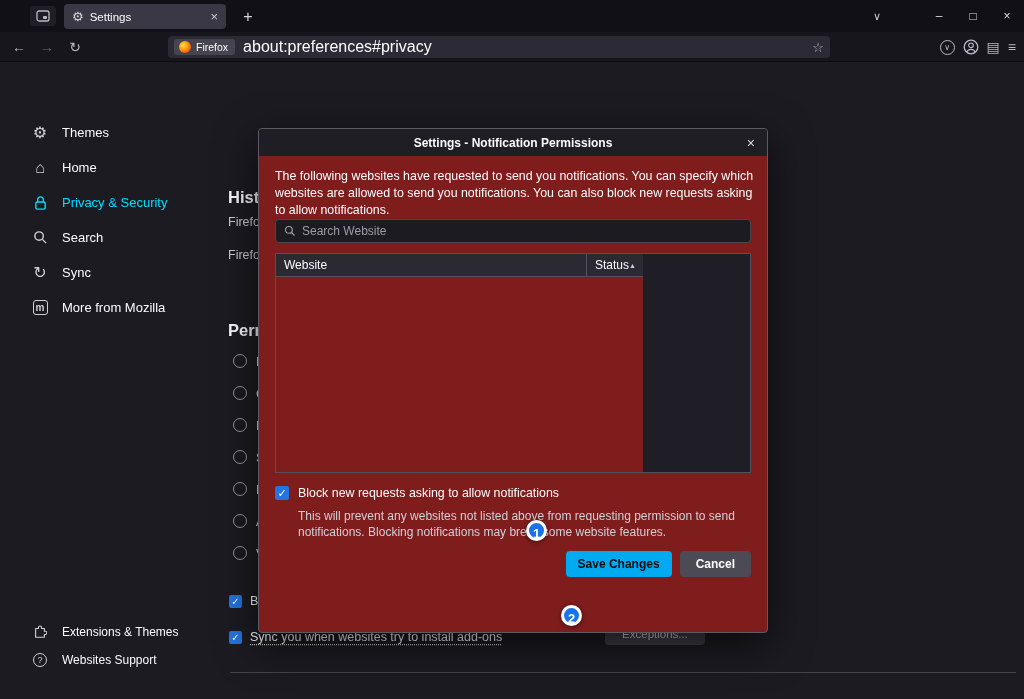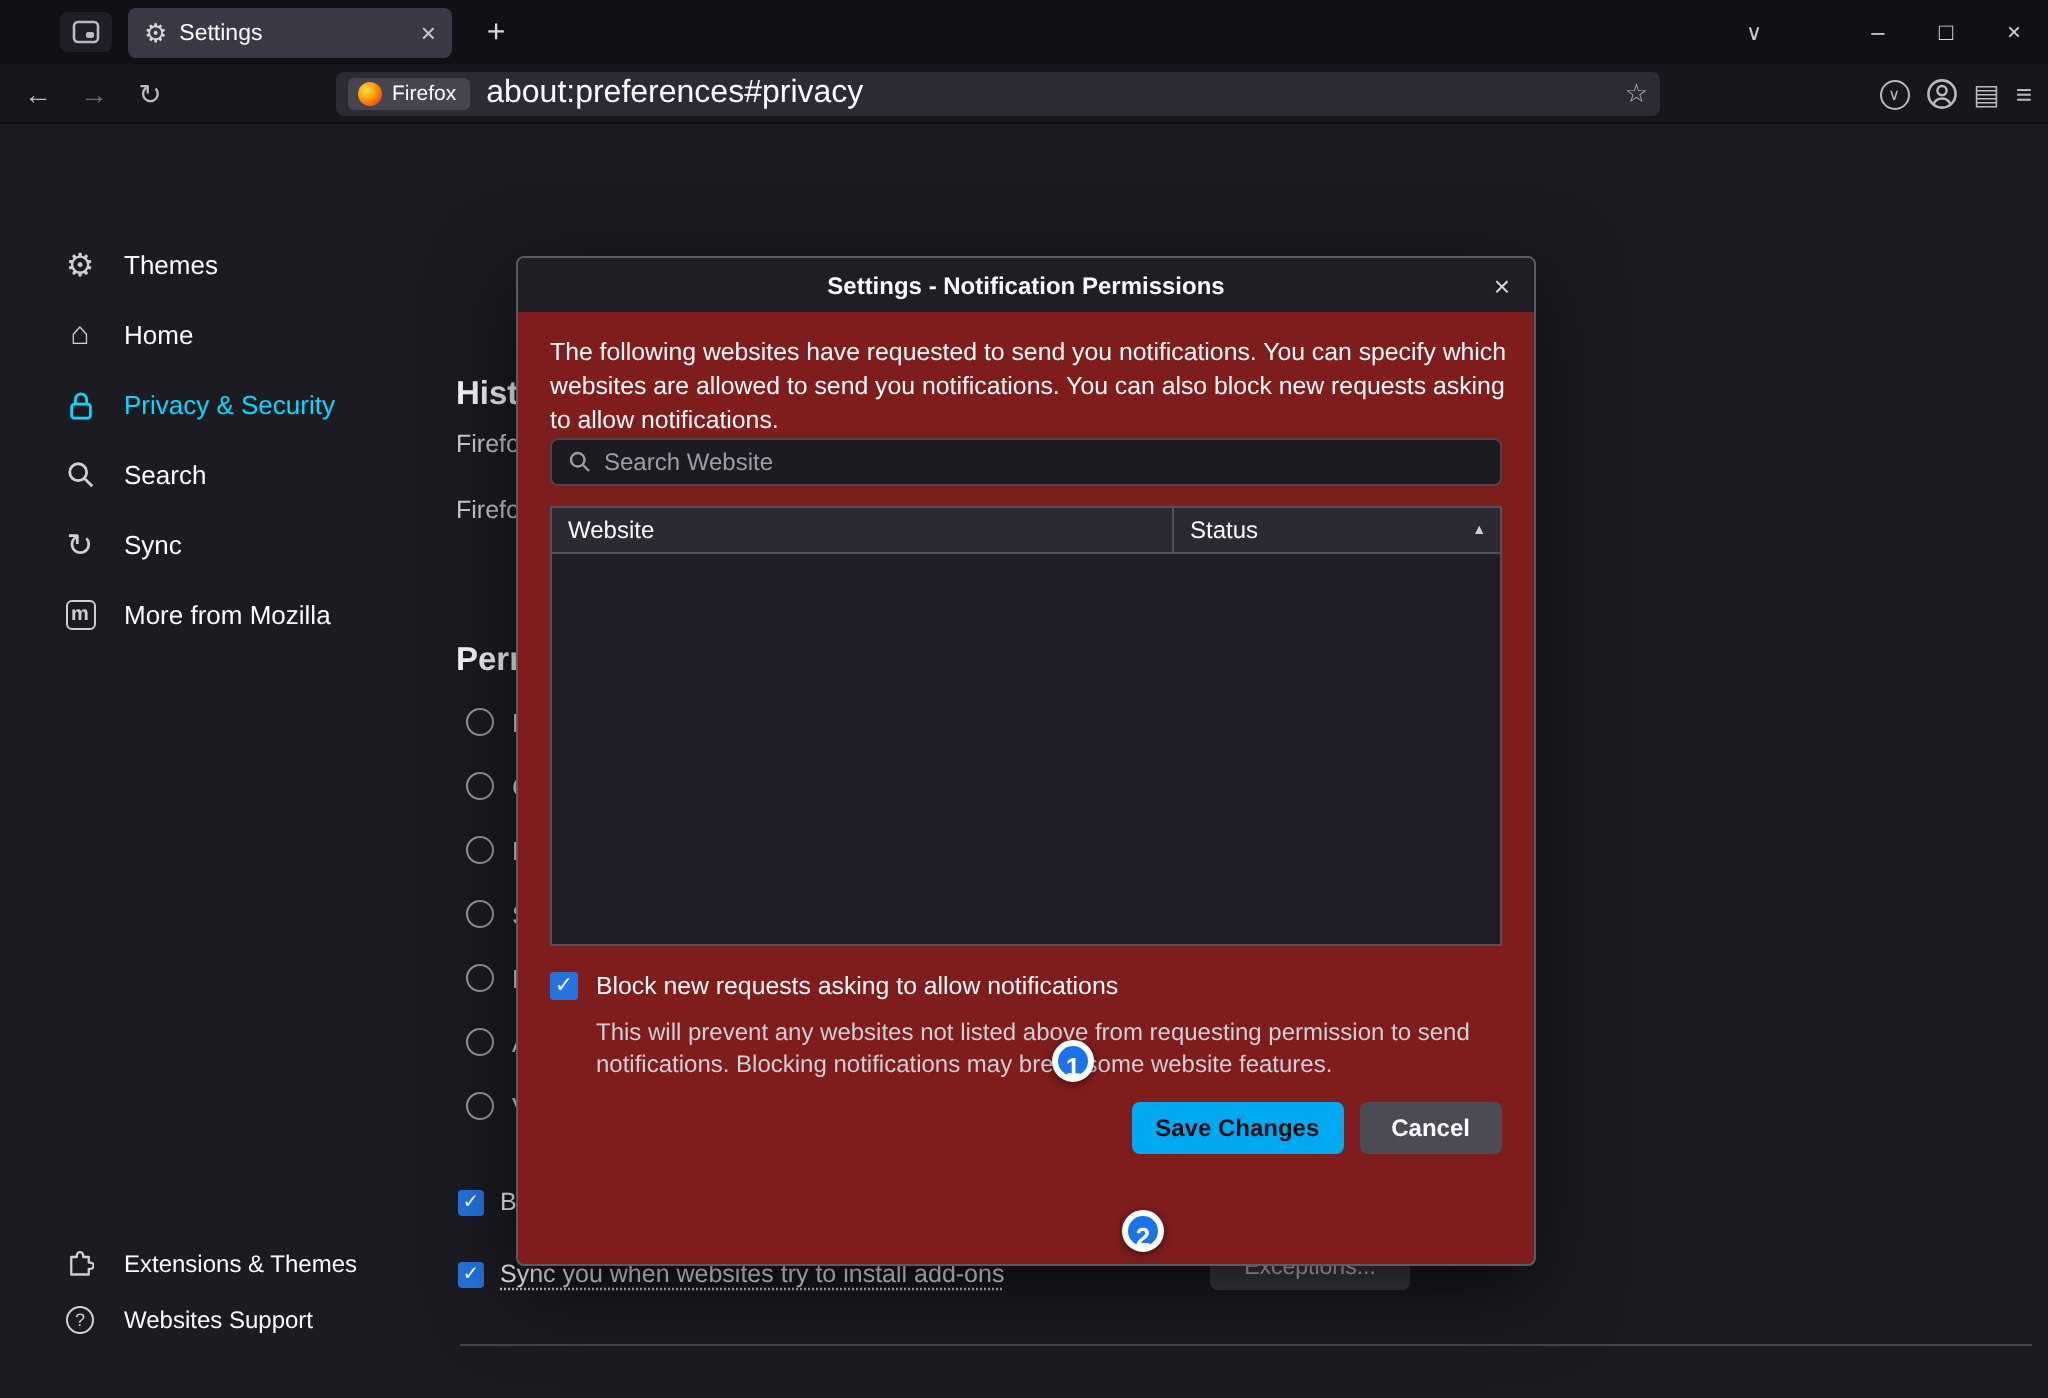--- a/index.html
+++ b/index.html
@@ -62,21 +62,21 @@
   .bottom-divider { position:absolute; left:230px; top:672px; width:786px; height:1px; background:#44434e; }
   
   .dialog { position:absolute; left:258px; top:128px; width:510px; height:505px; background:#7f1d1d; border:1px solid #5b5b66; border-radius:4px; box-shadow:0 12px 42px rgba(0,0,0,.65); z-index:10; }
   .dlg-header { height:27px; background:#1f1e25; border-radius:3px 3px 0 0; display:flex; align-items:center; justify-content:center; position:relative; }
   .dlg-title { font-size:12px; font-weight:700; color:#fbfbfe; }
   .dlg-close { position:absolute; right:12px; top:0; height:27px; display:flex; align-items:center; color:#d7d7db; font-size:14px; }
   .dlg-body { padding:12px 16px 0; }
   .dlg-desc { font-size:12.4px; line-height:17px; color:#fbfbfe; width:480px; }
   .dlg-search { height:24px; background:#1c1b22; border:1px solid #47464f; border-radius:4px; display:flex; align-items:center; padding:0 8px; gap:6px; margin-bottom:10px; }
   .dlg-search input { flex:1; background:transparent; border:none; outline:none; color:#fbfbfe; font-size:12px; font-family:inherit; }
-  .dlg-table { border:1px solid #52515e; height:220px; display:flex; flex-direction:column; }
+  .dlg-table { border:1px solid #52515e; height:220px; display:flex; }
   .tbl-head { height:23px; display:flex; align-items:center; background:#2b2a33; border-bottom:1px solid #52515e; }
   .tbl-col1 { width:310px; padding-left:8px; font-size:12px; color:#fbfbfe; }
   .tbl-col2 { flex:1; padding-left:8px; font-size:12px; color:#fbfbfe; border-left:1px solid #52515e; height:100%; display:flex; align-items:center; }
   .sort-arrow { margin-left:auto; margin-right:7px; font-size:7px; color:#cfcfd6; }
   .tbl-body { flex:1; background:#1f1e26; }
   .dlg-btnrow { margin-top:12px; display:flex; gap:8px; }
   .btn { border-radius:4px; font-size:11.5px; display:flex; align-items:center; justify-content:center; height:24px; padding:0 13px; cursor:default; }
   .btn-muted { background:#3b3a43; color:#a2a2ac; }
   .dlg-chkrow { margin-top:13px; display:flex; align-items:center; gap:9px; }
   .chk-lg { width:14px; height:14px; background:#2374e1; border-radius:2px; color:#fff; font-size:11px; line-height:14px; text-align:center; flex:none; }

